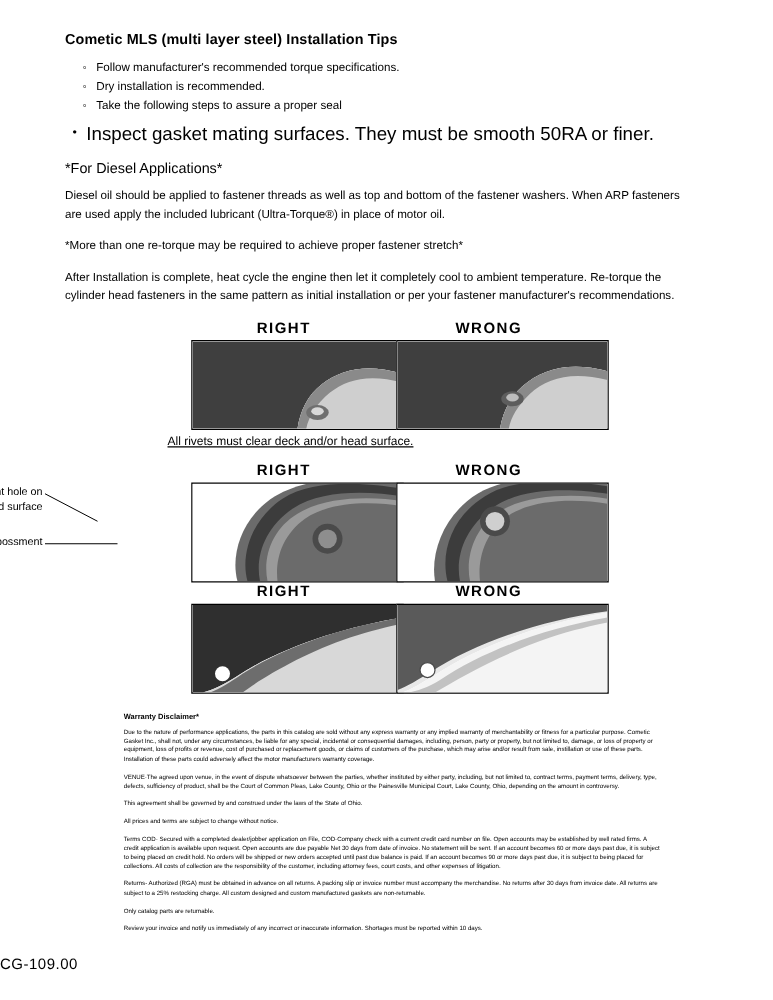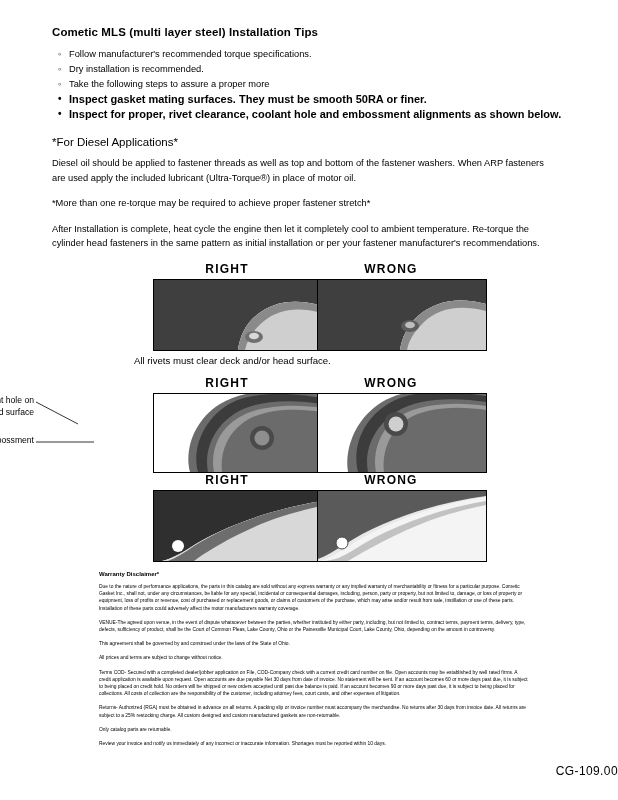--- a/index.html
+++ b/index.html
@@ -23,21 +23,21 @@
     padding: 26px 44px 8px 44px;
   }
   h1.title {
     font-size: 11.5px;
     font-weight: bold;
     margin: 0 0 9px 8px;
     letter-spacing: 0.1px;
   }
   ul.bullets {
     list-style: none;
-    margin: 0;
+    margin: 8px;
     padding: 0 0 0 14px;
   }
   ul.bullets > li {
     font-size: 9.3px;
     line-height: 15px;
     position: relative;
     padding-left: 11px;
   }
   ul.bullets > li::before {
     content: "\25E6";
@@ -45,25 +45,24 @@
     left: 0;
     top: 0;
     font-size: 9.3px;
   }
   ul.subbullets {
     list-style: none;
     margin: 0;
     padding: 0 0 0 14px;
   }
   ul.subbullets > li {
-    font-size: 11px;
+    font-size: 15px;
     line-height: 15px;
     position: relative;
     padding-left: 11px;
-    font-weight: bold;
   }
   ul.subbullets > li::before {
     content: "\2022";
     position: absolute;
     left: 0;
     top: -1px;
     font-size: 10px;
   }
   h2.subtitle {
     font-size: 11.5px;
@@ -106,20 +105,21 @@
   }
   .figbox.tall {
     height: 78px;
   }
   .figbox svg { display:block; }
   .caption {
     font-size: 9.6px;
     margin: 4px 0 10px 0;
     text-align: left;
     padding-left: 15px;
+    text-decoration: underline;
   }
   .caption.center-block {
     width: 352px;
     margin-left: auto;
     margin-right: auto;
     padding-left: 2px;
   }
   .annot {
     position: absolute;
     font-size: 8.6px;
@@ -139,43 +139,42 @@
     margin: 0 0 6px 0;
   }
   .warranty p {
     font-size: 4.9px;
     line-height: 7.2px;
     margin: 0 0 7px 0;
     text-align: left;
   }
   .docnum {
     position: absolute;
-    left: 16px;
+    left: 0;
     right: 0;
     bottom: 22px;
-    text-align: right;
+    text-align: left;
     font-size: 12px;
     letter-spacing: 0.4px;
   }
 </style>
 </head>
 <body>
 
 <div class="page">
 
   <h1 class="title">Cometic MLS (multi layer steel) Installation Tips</h1>
 
   <ul class="bullets">
     <li>Follow manufacturer's recommended torque specifications.</li>
     <li>Dry installation is recommended.</li>
-    <li>Take the following steps to assure a proper more</li>
+    <li>Take the following steps to assure a proper seal</li>
   </ul>
   <ul class="subbullets">
     <li>Inspect gasket mating surfaces.  They must be smooth 50RA or finer.</li>
-    <li>Inspect for proper, rivet clearance, coolant hole and embossment alignments as shown below.</li>
   </ul>
 
   <h2 class="subtitle">*For Diesel Applications*</h2>
   <p class="body">Diesel oil should be applied to fastener threads as well as top and bottom of the fastener washers. When ARP fasteners are used apply the included lubricant (Ultra-Torque®) in place of motor oil.</p>
   <p class="body">*More than one re-torque may be required to achieve proper fastener stretch*</p>
   <p class="body">After Installation is complete, heat cycle the engine then let it completely cool to ambient temperature.  Re-torque the cylinder head fasteners in the same pattern as initial installation or per your fastener manufacturer's recommendations.</p>
 
   <div class="figures">
 
     <div class="figrow">

